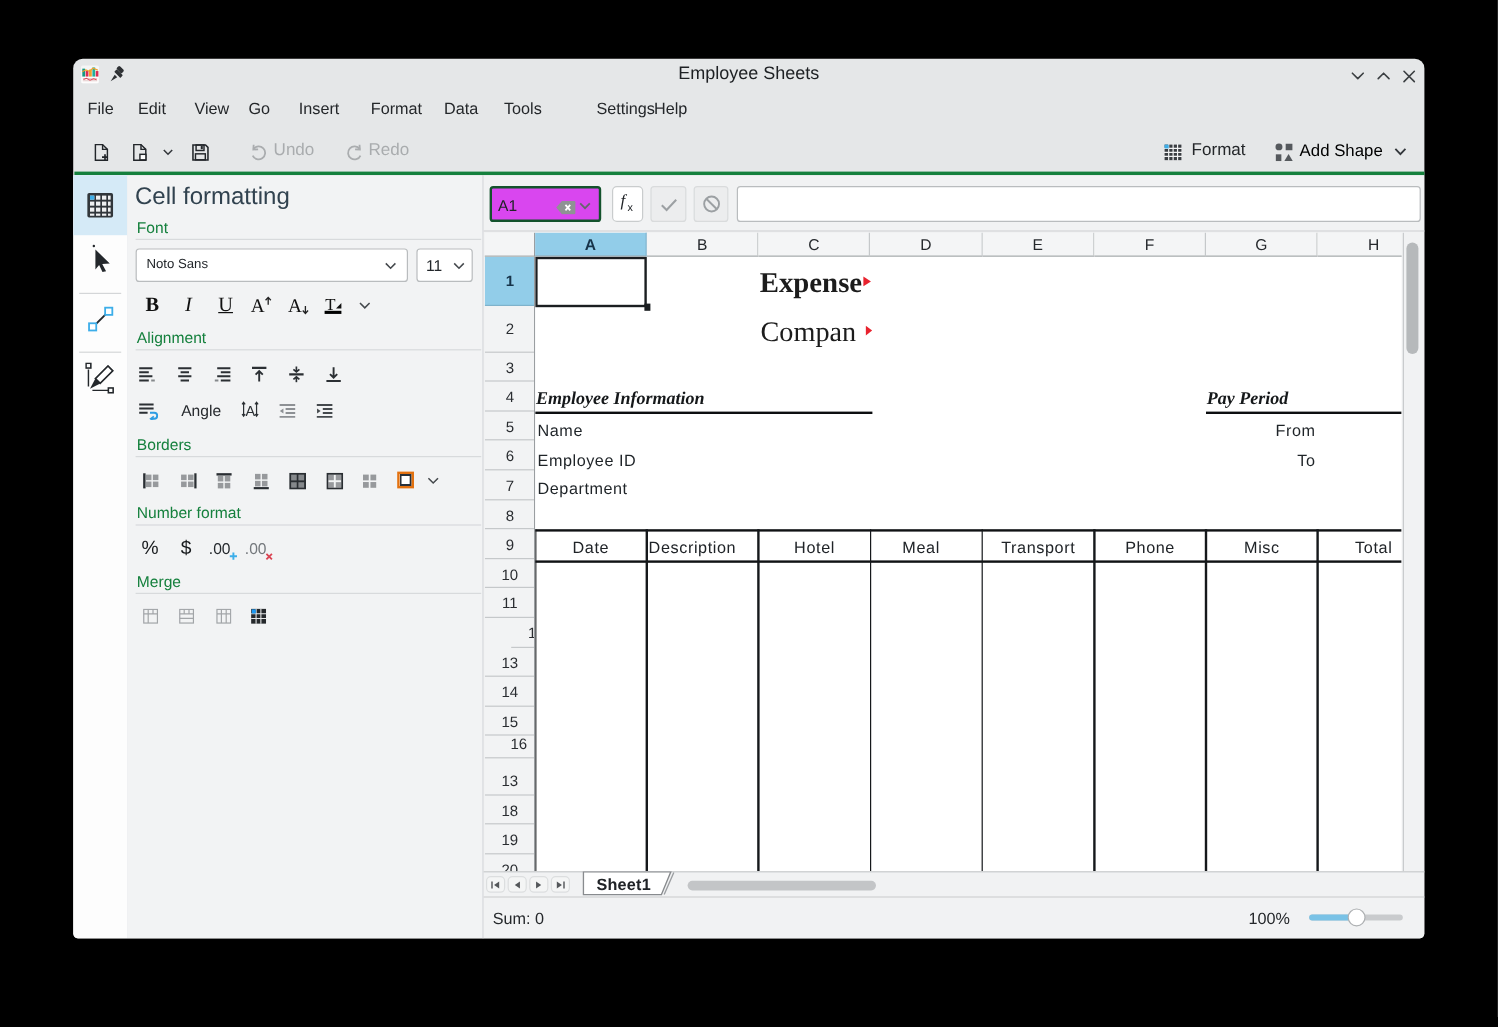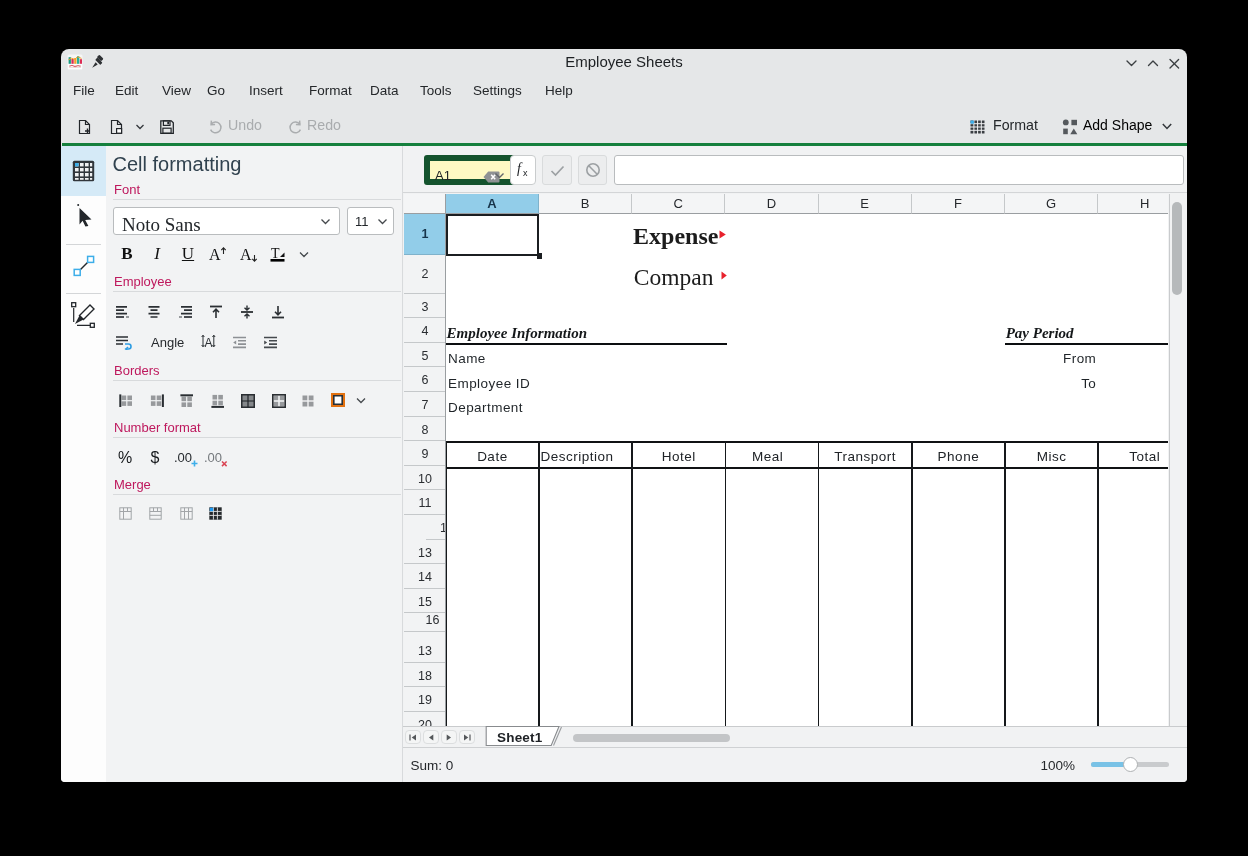--- a/index.html
+++ b/index.html
@@ -1,21 +1,21 @@
 <!DOCTYPE html>
 <html><head>
 <meta charset="utf-8">
 <style>
   * { margin:0; padding:0; box-sizing:border-box; }
   html,body { width:1248px; height:856px; background:#000; overflow:hidden;
     font-family:"Liberation Sans", sans-serif; }
   #win { position:absolute; left:61px; top:49px; width:1126px; height:733px;
     background:#e5e7e8; border-radius:8px 8px 4px 4px; overflow:hidden; }
   .abs { position:absolute; }
-  .lbl { position:absolute; font-size:13px; color:#be185d; }
+  .lbl { position:absolute; font-size:13px; color:#15803d; }
   .hline { position:absolute; height:1px; background:#d8dadc; }
   .rh { left:0; width:41.8px; height:23.6px; border-bottom:1px solid #c5c8ca; line-height:24px; }
   .vline { position:absolute; width:1.6px; background:#15181b; top:227px; }
   .cth { position:absolute; top:235px; font-size:13.5px; letter-spacing:0.5px; color:#202428; }
 </style>
 </head>
 <body>
 <div id="win">
 
   <div class="abs" id="titlebar" style="left:0;top:0;width:1126px;height:27px;">
@@ -54,21 +54,21 @@
 
   <div class="abs" id="menubar" style="left:0;top:27px;width:1126px;height:30px;font-size:13.5px;color:#24272a;">
     <span class="abs" style="left:12px;top:7px">File</span>
     <span class="abs" style="left:54px;top:7px">Edit</span>
     <span class="abs" style="left:101px;top:7px">View</span>
     <span class="abs" style="left:146px;top:7px">Go</span>
     <span class="abs" style="left:188px;top:7px">Insert</span>
     <span class="abs" style="left:248px;top:7px">Format</span>
     <span class="abs" style="left:309px;top:7px">Data</span>
     <span class="abs" style="left:359px;top:7px">Tools</span>
-    <span class="abs" style="left:412px;top:7px">Settings</span>
+    <span class="abs" style="left:436px;top:7px">Settings</span>
     <span class="abs" style="left:484px;top:7px">Help</span>
   </div>
 
   <div class="abs" id="toolbar" style="left:1px;top:57px;width:1246px;height:40px;border-bottom:3px solid #15803d;">
 
     <svg class="abs" style="left:14px;top:13px" width="16" height="16" viewBox="0 0 16 16">
       <path d="M3.5 1.5 h6 l4 4 v9 h-10 z" fill="none" stroke="#22262a" stroke-width="1.2"></path>
       <path d="M9.5 1.5 v4 h4" fill="none" stroke="#22262a" stroke-width="1.2"></path>
       <path d="M9 12 h5 M11.5 9.5 v5" stroke="#22262a" stroke-width="1.4"></path>
     </svg>
@@ -169,21 +169,21 @@
       <path d="M8.5 13.5 L12.5 17.5 L4 22 Z" fill="#23272b"></path>
     </svg>
   </div>
 
   <div class="abs" id="panel" style="left:45px;top:97px;width:296px;height:636px;background:#f2f3f4;">
     <div class="abs" style="left:6.5px;top:7px;font-size:20px;color:#31424f;">Cell formatting</div>
     <div class="lbl" style="left:8px;top:36px;">Font</div>
     <div class="hline" style="left:7px;top:53px;width:288px;"></div>
 
     <div class="abs" style="left:7px;top:61px;width:227px;height:28px;background:#fff;border:1px solid #b9bcbe;border-radius:3px;">
-      <span style="position:absolute;left:8px;top:6px;font-size:19px;color:#22262a;font-family:Liberation Serif, serif;">Noto Sans</span>
+      <span style="position:absolute;left:8px;top:6px;font-size:11px;color:#22262a;">Noto Sans</span>
       <svg style="position:absolute;right:8px;top:10px" width="11" height="8" viewBox="0 0 11 8">
           <path d="M1.5 1.5 L5.5 5.5 L9.5 1.5" fill="none" stroke="#45494d" stroke-width="1.3"></path>
         </svg>
     </div>
     <div class="abs" style="left:241px;top:61px;width:47px;height:28px;background:#fff;border:1px solid #b9bcbe;border-radius:3px;">
       <span style="position:absolute;left:7px;top:6px;font-size:13px;color:#22262a;">11</span>
       <svg style="position:absolute;right:5px;top:10px" width="11" height="8" viewBox="0 0 11 8">
           <path d="M1.5 1.5 L5.5 5.5 L9.5 1.5" fill="none" stroke="#45494d" stroke-width="1.3"></path>
         </svg>
     </div>
@@ -201,21 +201,21 @@
     </svg>
     <svg class="abs" style="left:162px;top:100px" width="22" height="17" viewBox="0 0 22 17">
       <text x="3" y="12" font-family="Liberation Serif" font-size="14" fill="#111">T</text>
       <path d="M12 11 L16.5 6.5 V11 Z" fill="#111"></path>
       <rect x="2.5" y="13" width="14" height="2.6" fill="#000"></rect>
     </svg>
     <svg class="abs" style="left:192px;top:105px" width="12" height="8" viewBox="0 0 12 8">
         <path d="M2 1.5 L6 5.5 L10 1.5" fill="none" stroke="#45494d" stroke-width="1.3"></path>
       </svg>
 
-    <div class="lbl" style="left:8px;top:128px;">Employee</div>
+    <div class="lbl" style="left:8px;top:128px;">Alignment</div>
     <div class="hline" style="left:7px;top:145px;width:288px;"></div>
 
     <svg class="abs" style="left:9px;top:159px" width="16" height="14" viewBox="0 0 16 14">
       <g stroke="#2b2f33" stroke-width="1.7">
           <path d="M1 1.8 h11 M1 5.2 h8 M1 8.6 h11"></path>
         </g>
       <path d="M1 12 h8" stroke="#2b2f33" stroke-width="1.7"></path>
         <path d="M11 12 h3" stroke="#86898c" stroke-width="1.7"></path>
     </svg>
     <svg class="abs" style="left:40px;top:159px" width="16" height="14" viewBox="0 0 16 14">
@@ -380,21 +380,21 @@
       <rect x="0.3" y="0.3" width="12.4" height="12.4" fill="#26292c"></rect>
       <g stroke="#e8e9ea" stroke-width="0.9">
           <path d="M0.3 4.4 H12.7 M0.3 8.4 H12.7 M4.4 0.3 V12.7 M8.4 0.3 V12.7"></path>
         </g>
       <rect x="0.8" y="0.8" width="3.4" height="3.4" fill="#1d99f3"></rect>
     </svg>
   </div>
 
   <div class="abs" id="sheet" style="left:341px;top:97px;width:785px;height:636px;background:#f1f2f3;border-left:1px solid #d8dadc;">
 
-    <div class="abs" style="left:5px;top:9px;width:93px;height:30px;background:#fef9c3;border:6px solid #14532d;border-radius:3px;margin-left:16px;">
+    <div class="abs" style="left:5px;top:9px;width:93px;height:30px;background:#d946ef;border:2px solid #14532d;border-radius:3px;">
       <span style="position:absolute;left:5px;top:7px;font-size:13px;color:#202327;">A1</span>
       <svg style="position:absolute;left:53px;top:10px" width="17" height="12" viewBox="0 0 17 12">
         <path d="M5.2 0.5 H15.5 a1 1 0 0 1 1 1 V10.5 a1 1 0 0 1 -1 1 H5.2 L0.5 6 Z" fill="#8f9294"></path>
         <path d="M8.2 3.7 l4 4.6 M12.2 3.7 l-4 4.6" stroke="#fff" stroke-width="1.5"></path>
       </svg>
       <svg style="position:absolute;right:6px;top:11px" width="11" height="8" viewBox="0 0 11 8">
           <path d="M1.5 1.5 L5.5 5.5 L9.5 1.5" fill="none" stroke="#63666a" stroke-width="1.4"></path>
         </svg>
     </div>
     <div class="abs" style="left:107px;top:9px;width:26px;height:30px;background:#fff;border:1px solid #c9cccd;border-radius:4px;">

